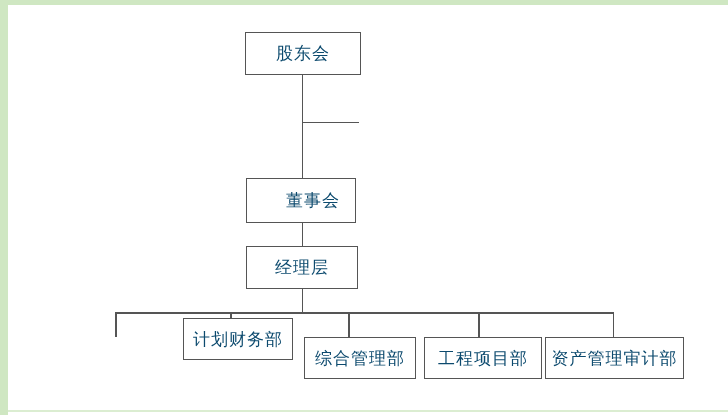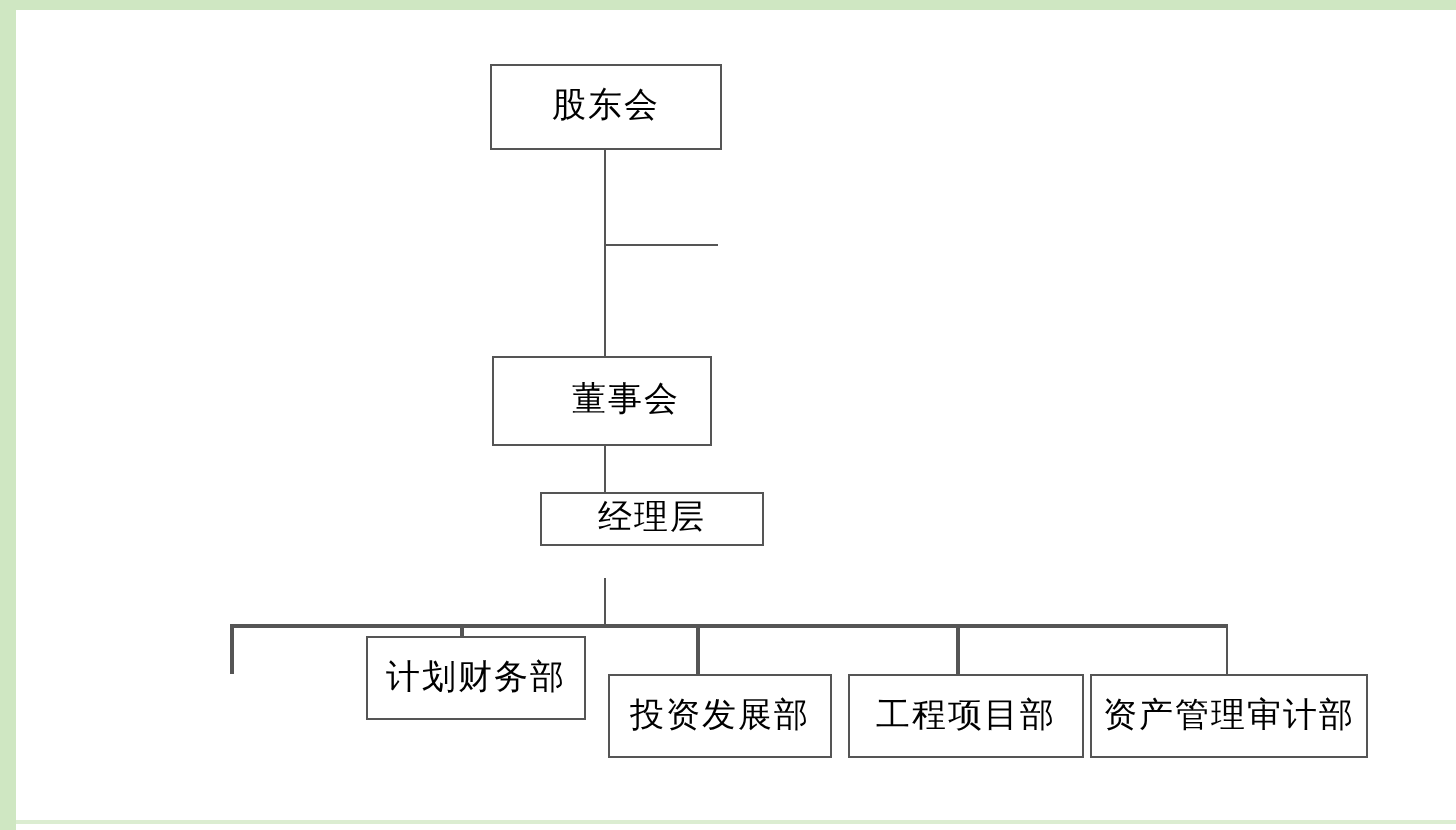--- a/index.html
+++ b/index.html
@@ -41,21 +41,21 @@
   }
 
   .node {
     position: absolute;
     box-sizing: border-box;
     border: 1.5px solid #555555;
     background: #ffffff;
     display: flex;
     align-items: center;
     justify-content: center;
-    color: #000000;
+    color: #0c4a6e;
     font-size: 17px;
     letter-spacing: 1px;
     line-height: 1;
     white-space: nowrap;
     z-index: 2;
   }
 
   .connector {
     position: absolute;
     background: #555555;
@@ -86,25 +86,25 @@
     <div class="connector v" style="left:222px; top:307px; height:25px;"></div>
     <div class="connector v" style="left:340px; top:307px; height:25px;"></div>
     <div class="connector v" style="left:470px; top:307px; height:25px;"></div>
     <div class="connector v" style="left:604.5px; top:307px; height:25px;"></div>
 
     <div class="node" style="left:237px; top:27px; width:116px; height:43px;">股东会</div>
 
 
     <div class="node" style="left:238px; top:173px; width:110px; height:45px;padding-left:24px;">董事会</div>
 
-    <div class="node" style="left:238px; top:241px; width:112px; height:27px;margin-left:24px;">经理层</div>
+    <div class="node" style="left:238px; top:241px; width:112px; height:43px;">经理层</div>
 
 
     <div class="node" style="left:175px; top:313px; width:110px; height:42px;">计划财务部</div>
 
-    <div class="node" style="left:296px; top:332px; width:112px; height:42px;">投资发展部</div>
+    <div class="node" style="left:296px; top:332px; width:112px; height:42px;">综合管理部</div>
 
     <div class="node" style="left:416px; top:332px; width:118px; height:42px;">工程项目部</div>
 
     <div class="node" style="left:537px; top:332px; width:139px; height:42px;">资产管理审计部</div>
 
   </div>
 </div>
 
 </body></html>

